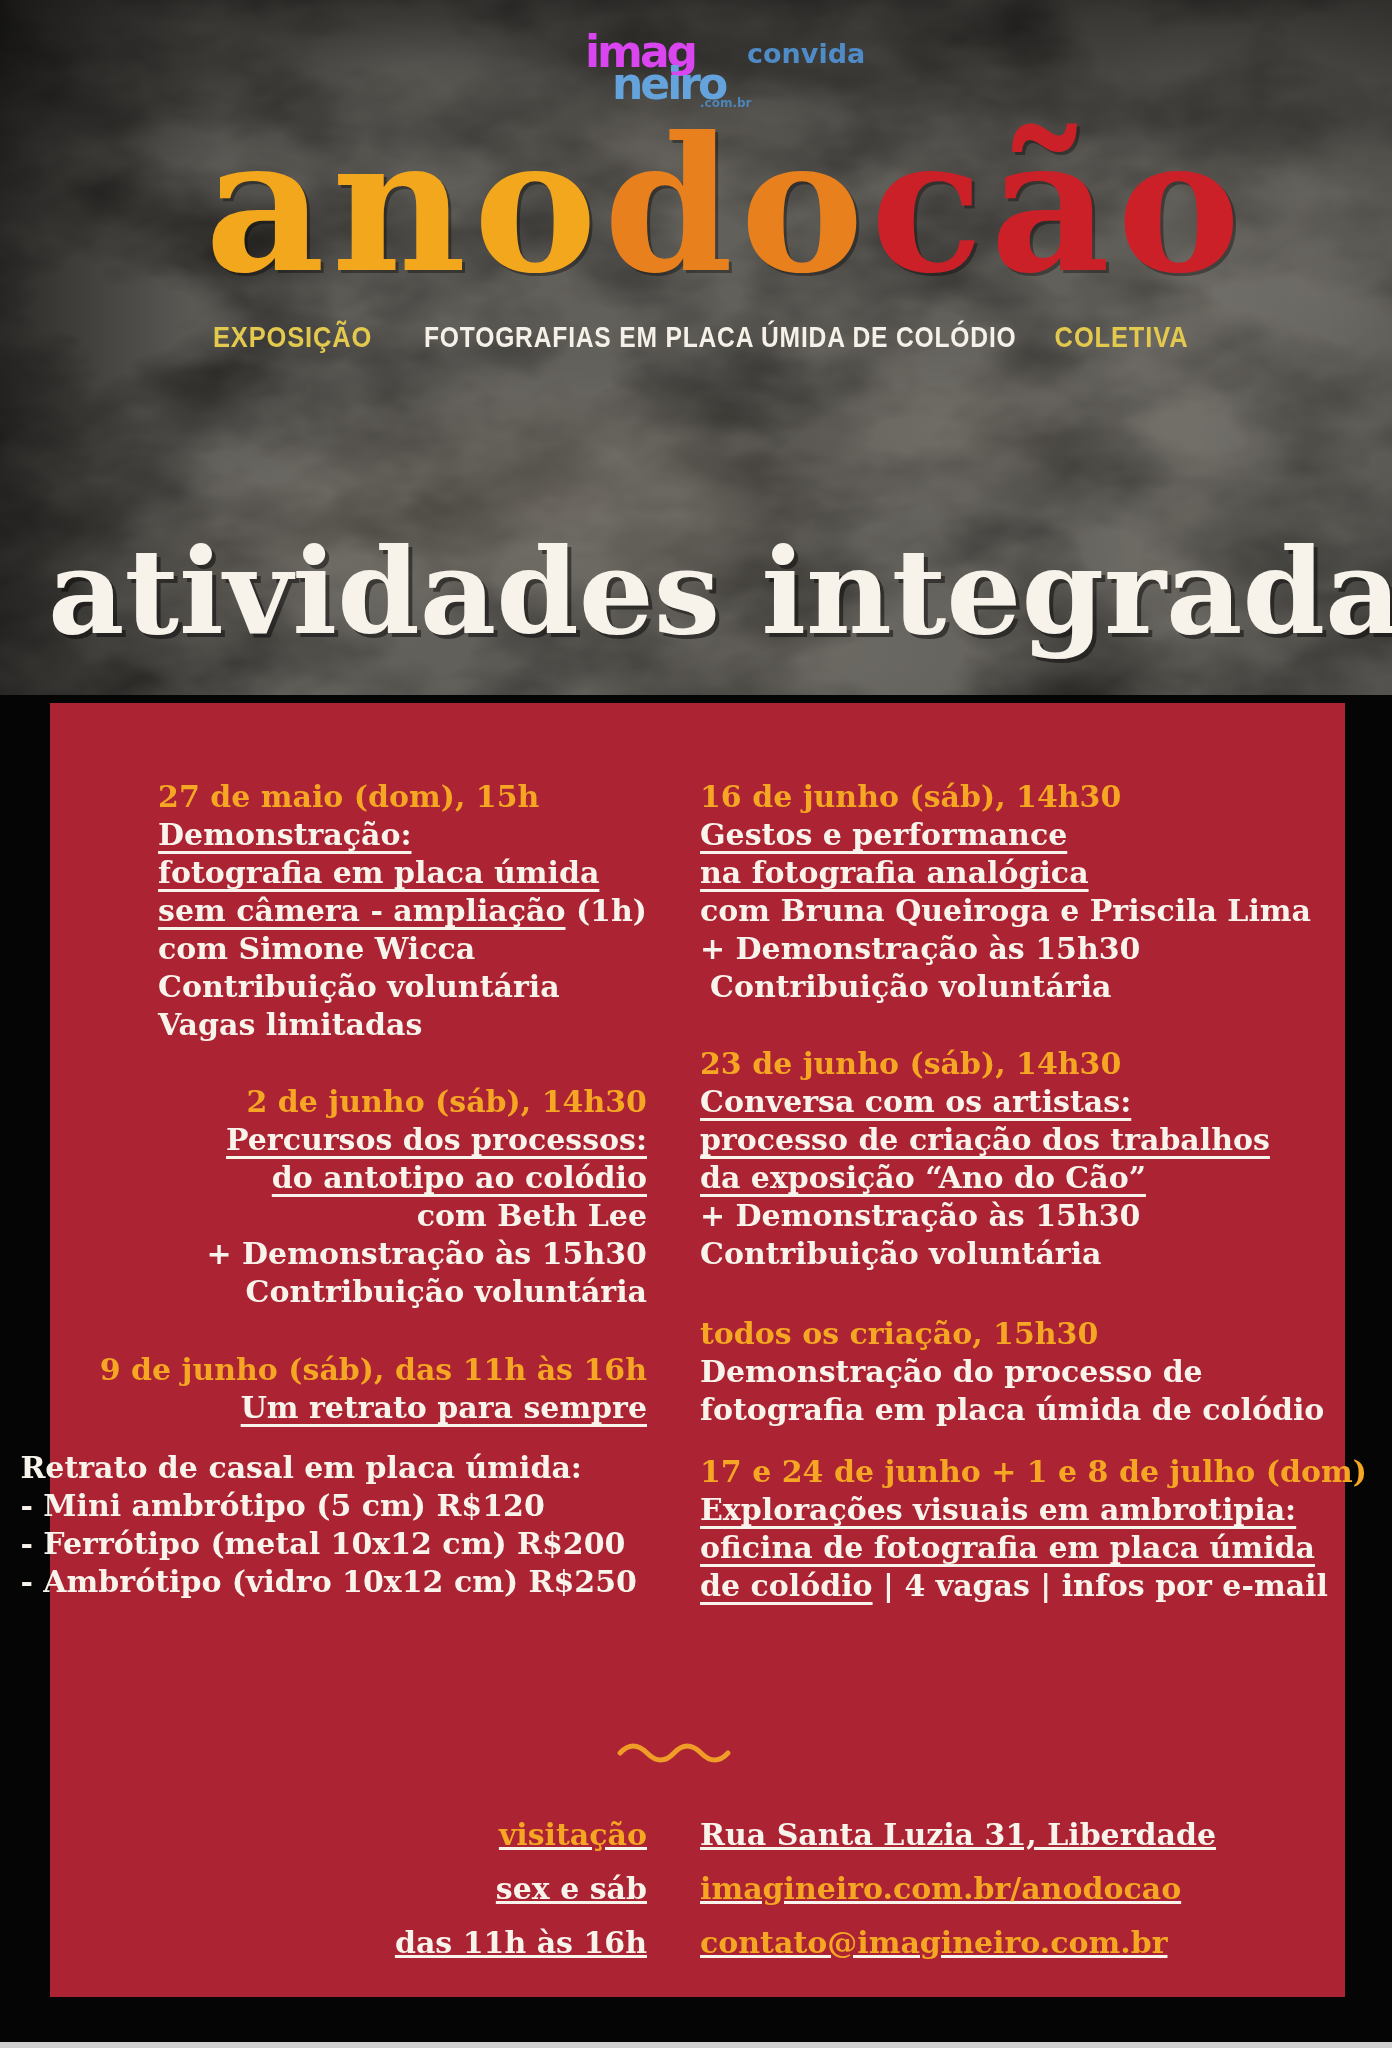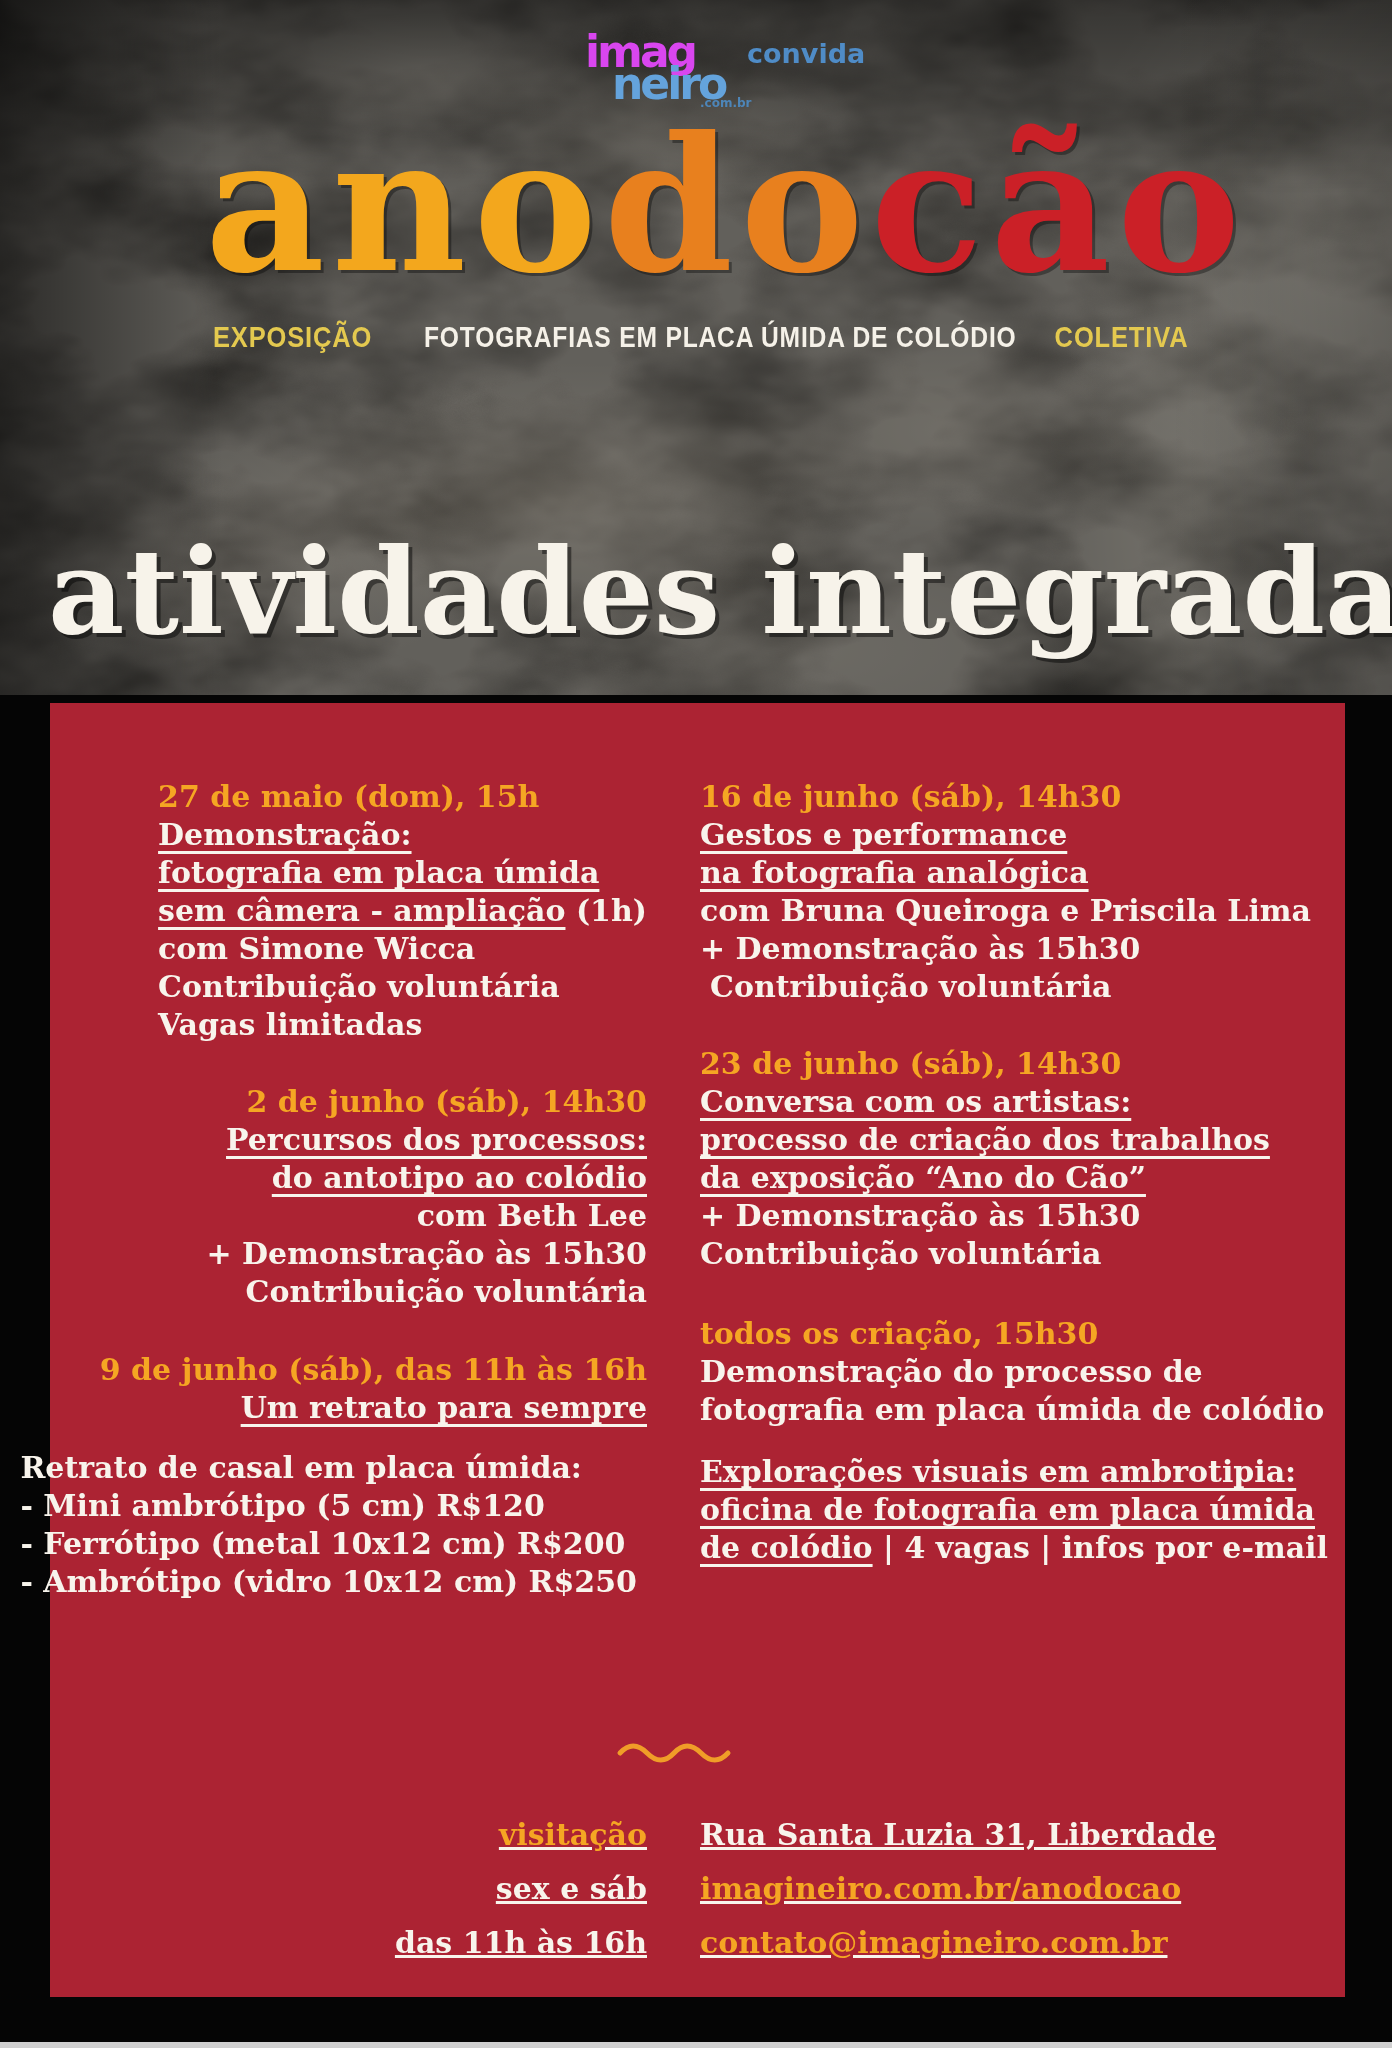--- a/index.html
+++ b/index.html
@@ -146,20 +146,21 @@
         <div class="line"><span class="ul-part">da exposição “Ano do Cão”</span></div>
         <div class="line"><span>+ Demonstração às 15h30</span></div>
         <div class="line"><span>Contribuição voluntária</span></div>
       </div>
       <div class="event" style="top: 612px; left: 650px; text-align: left;">
         <div class="line date"><span>todos os criação, 15h30</span></div>
         <div class="line"><span>Demonstração do processo de</span></div>
         <div class="line"><span>fotografia em placa úmida de colódio</span></div>
       </div>
       <div class="event" style="top: 750px; left: 650px; text-align: left;">
+        <div class="line date"><span>17 e 24 de junho + 1 e 8 de julho (dom)</span></div>
         <div class="line"><span class="ul-part">Explorações visuais em ambrotipia:</span></div>
         <div class="line"><span class="ul-part">oficina de fotografia em placa úmida</span></div>
         <div class="line"><span class="ul-part">de colódio</span><span> | 4 vagas  | infos por e-mail</span></div>
       </div>
     </div>
 
   <div class="bottom-strip"></div>
 </div>
 
 </body></html>

